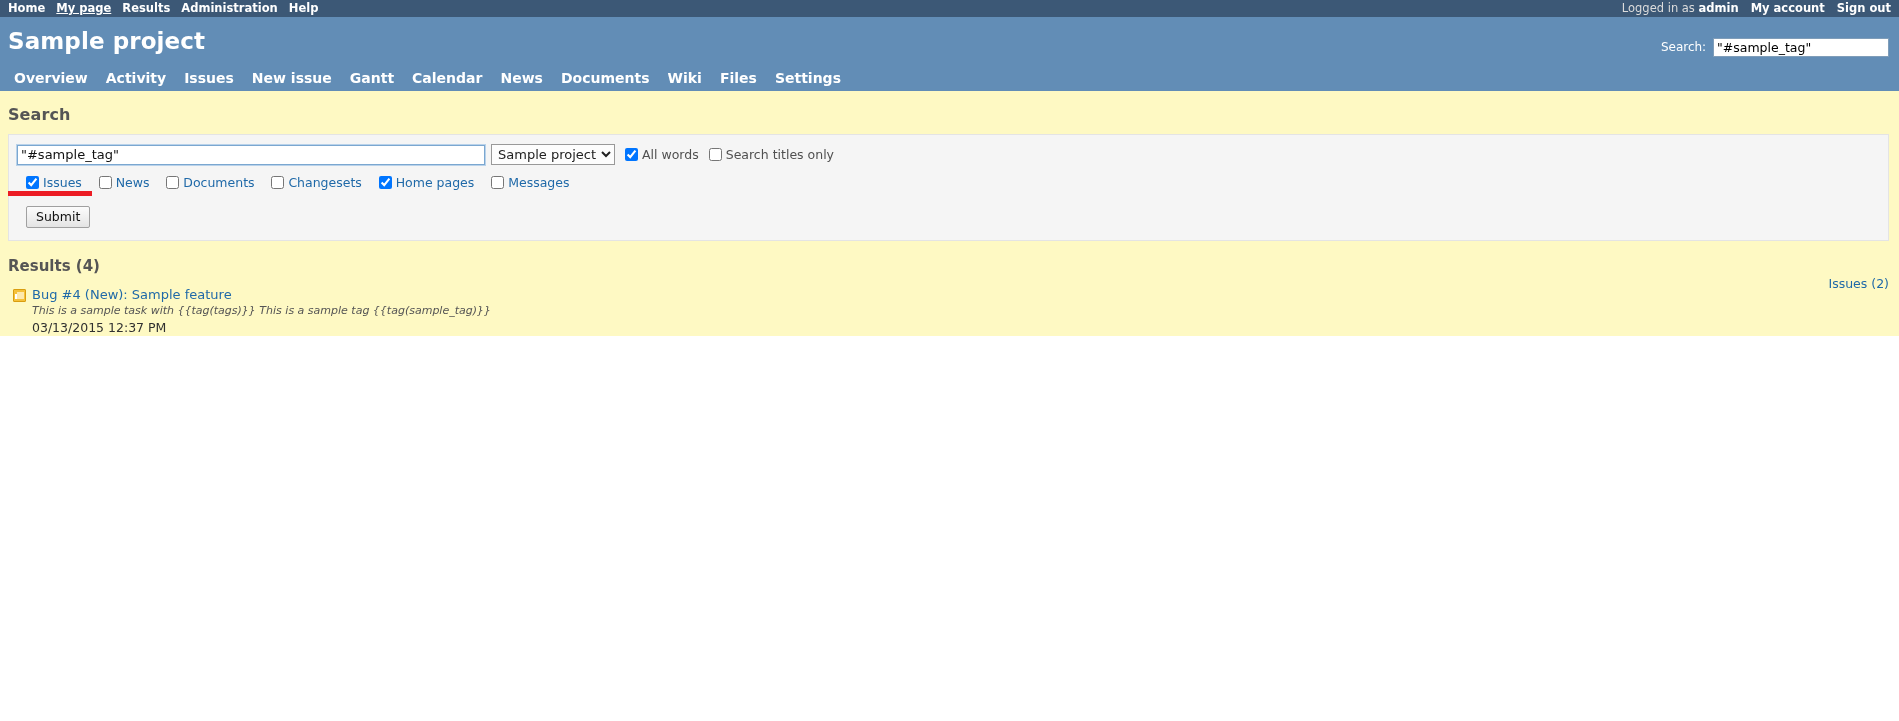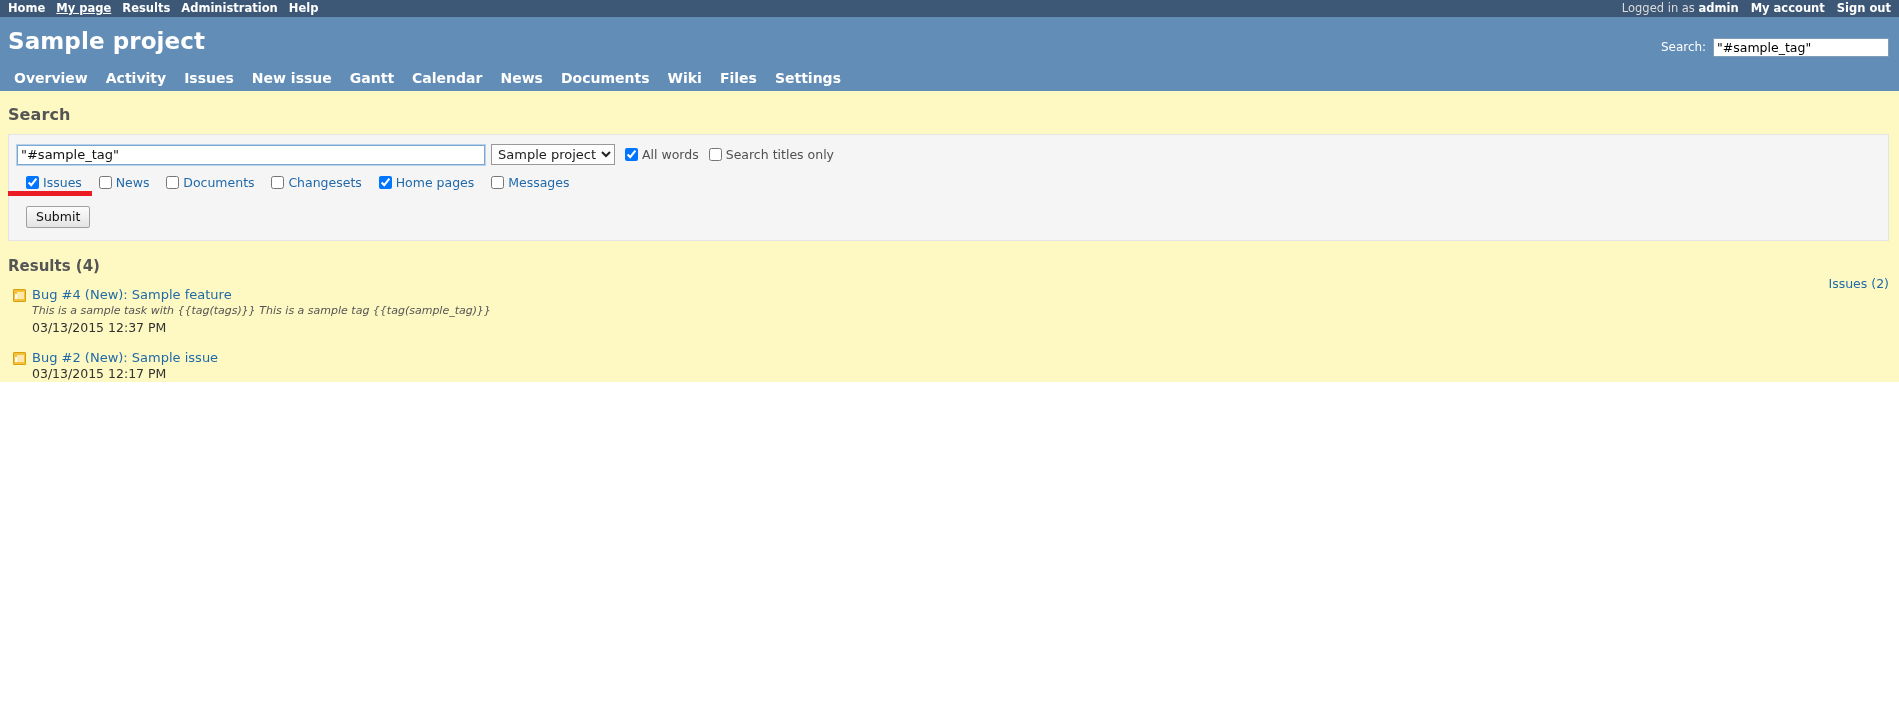--- a/index.html
+++ b/index.html
@@ -380,22 +380,17 @@
     </div>
   </div>
 
   <ul id="search-results">
     <li>
       <span class="issue-icon"></span>
       <a href="#" class="result-title">Bug #4 (New): Sample feature</a>
       <span class="result-desc">This is a sample task with {{tag(tags)}} This is a sample tag {{tag(sample_tag)}}</span>
       <span class="result-date">03/13/2015 12:37 PM</span>
     </li>
-    <li>
-      <span class="issue-icon"></span>
-      <a href="#" class="result-title">Bug #2 (New): Sample issue</a>
-      <span class="result-date">03/13/2015 12:17 PM</span>
-    </li>
   </ul>
 
 </div>
 
 <div class="annot-underline" style="background: rgb(236, 28, 36);"></div>
 
 </body></html>

